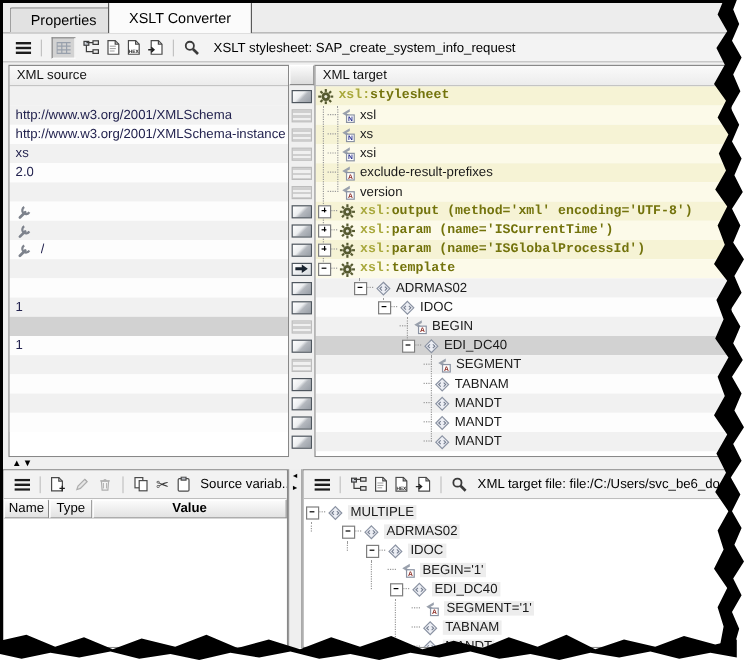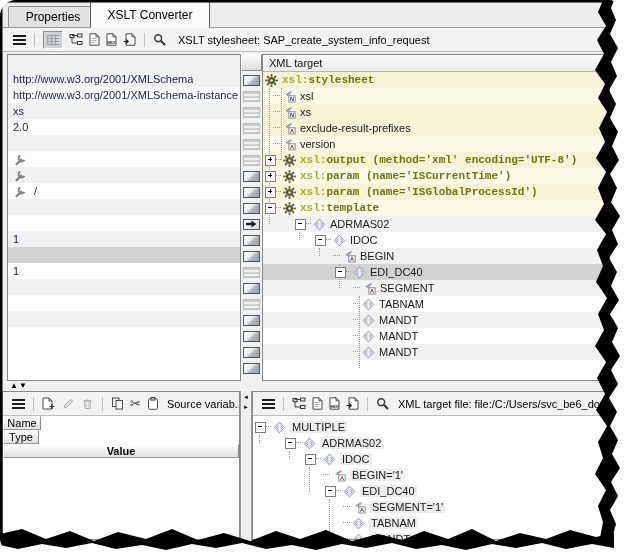--- a/index.html
+++ b/index.html
@@ -1,17 +1,17 @@
 <!DOCTYPE html>
 <html><head>
 <meta charset="utf-8">
 <style>
   html,body{margin:0;padding:0;}
   body{width:624px;height:554px;font-family:"Liberation Sans",sans-serif;background:#fff;}
-  .shot{position:relative;width:624px;height:554px;overflow:hidden;background:#fff;border-radius:16px;}
+  .shot{position:relative;width:624px;height:554px;overflow:hidden;background:#fff;}
   .win{position:absolute;left:0;top:0;width:612px;height:542px;background:#f0f0f0;}
 
   
   .tabbar{position:absolute;left:2px;top:2px;width:608px;height:25px;background:#ededed;border-bottom:1px solid #9a9a9a;}
   .tab{position:absolute;bottom:0;font-size:12px;color:#000;display:flex;align-items:center;justify-content:center;
        border:1px solid #8e8e8e;border-bottom:none;border-radius:2px 2px 0 0;background:#e2e2e2;}
   .tab.inactive{left:6px;width:88px;height:20px;}
   .tab.active{left:88px;width:118px;height:25px;background:#fbfbfb;border-color:#5a5a5a;z-index:2;border-bottom:1px solid #fbfbfb;margin-bottom:-1px;}
 
   
@@ -63,21 +63,21 @@
   
   .hsplit{position:absolute;left:2px;top:381px;width:608px;height:10px;background:#f0f0f0;display:flex;align-items:center;}
   .hsplit .tris{font-size:8px;line-height:8px;color:#000;margin-left:8px;letter-spacing:1px;}
   .vsplit{position:absolute;left:240px;top:391px;width:12px;height:149px;background:#efefef;border-left:1px solid #9a9a9a;border-right:1px solid #9a9a9a;box-sizing:border-box;text-align:center;}
   .vsplit .tris{font-size:6px;line-height:7px;color:#000;display:block;margin-top:3px;}
 
   
   .bl-pane{left:2px;top:391px;width:238px;height:149px;}
   .br-pane{left:252px;top:391px;width:356px;height:149px;}
   .btoolbar{height:24px;display:flex;align-items:center;background:#f2f2f2;border-bottom:1px solid #bdbdbd;padding-left:6px;box-sizing:border-box;}
-  .thead{display:flex;height:16px;flex-direction:column;}
+  .thead{display:flex;height:16px;}
   .thcell{box-sizing:border-box;background:linear-gradient(#fcfcfc,#e2e2e2);border:1px solid #9a9a9a;border-left-color:#fff;border-top-color:#fff;
           font-size:11px;display:flex;align-items:center;justify-content:center;color:#000;border-right-color:#8a8a8a;}
   .thcell.c1{width:38px;} .thcell.c2{width:36px;} .thcell.c3{flex:1;font-weight:bold;}
   .btree{position:relative;padding-top:3px;background:#fff;height:120px;}
   .btree .tlabel{background:#ededed;padding:0 2px;}
 
   .scissors{font-size:13px;color:#3a3a3a;line-height:13px;}
 
   .tear{position:absolute;left:0;top:0;z-index:50;pointer-events:none;}
 </style>
@@ -145,20 +145,21 @@
       <span class="tbi">
           <svg width="14" height="14" viewBox="0 0 14 14" fill="none">
             <circle cx="5.2" cy="5.2" r="3.4" stroke="#3a3a3a" stroke-width="1.5"></circle>
             <path d="M7.8 7.8L12 12" stroke="#3a3a3a" stroke-width="2.2"></path>
           </svg>
         </span>
       <span class="tb-label">XSLT stylesheet: SAP_create_system_info_request</span>
     </div>
 
     <div class="pane pane-left">
+      <div class="colhead">XML source</div>
       <div class="rows">
         <div class="srow ga">
             <span class="stext"></span>
           </div>
         <div class="srow ga">
             <span class="stext">http://www.w3.org/2001/XMLSchema</span>
           </div>
         <div class="srow gb">
             <span class="stext">http://www.w3.org/2001/XMLSchema-instance</span>
           </div>
@@ -332,20 +333,31 @@
             <span class="stub"></span>
             <span class="ticon">
               <svg width="14" height="13">
                 <path d="M9.5 0.8L3.2 4.6 9.5 8.4 9.5 6 6.8 4.6 9.5 3.2Z" fill="#99a0ac"></path>
                 <rect x="6.8" y="5.8" width="6.4" height="6.2" fill="#fff" stroke="#8a92a2"></rect>
                 <text x="10" y="10.9" text-anchor="middle" font-size="5.6" font-weight="bold" fill="#232a8c" font-family="Liberation Sans,sans-serif">N</text>
               </svg>
             </span>
             <span class="tlabel">xs</span>
           </div>
+        <div class="trow yb" style="padding-left:10px">
+            <span class="stub"></span>
+            <span class="ticon">
+              <svg width="14" height="13">
+                <path d="M9.5 0.8L3.2 4.6 9.5 8.4 9.5 6 6.8 4.6 9.5 3.2Z" fill="#99a0ac"></path>
+                <rect x="6.8" y="5.8" width="6.4" height="6.2" fill="#fff" stroke="#8a92a2"></rect>
+                <text x="10" y="10.9" text-anchor="middle" font-size="5.6" font-weight="bold" fill="#232a8c" font-family="Liberation Sans,sans-serif">N</text>
+              </svg>
+            </span>
+            <span class="tlabel">xsi</span>
+          </div>
 
         <div class="trow ya" style="padding-left:10px">
             <span class="stub"></span>
             <span class="ticon">
               <svg width="14" height="13">
                 <path d="M9.5 0.8L3.2 4.6 9.5 8.4 9.5 6 6.8 4.6 9.5 3.2Z" fill="#99a0ac"></path>
                 <rect x="6.8" y="5.8" width="6.4" height="6.2" fill="#fff" stroke="#8a92a2"></rect>
                 <text x="10" y="10.9" text-anchor="middle" font-size="5.6" font-weight="bold" fill="#8c2a23" font-family="Liberation Sans,sans-serif">A</text>
               </svg>
             </span>

